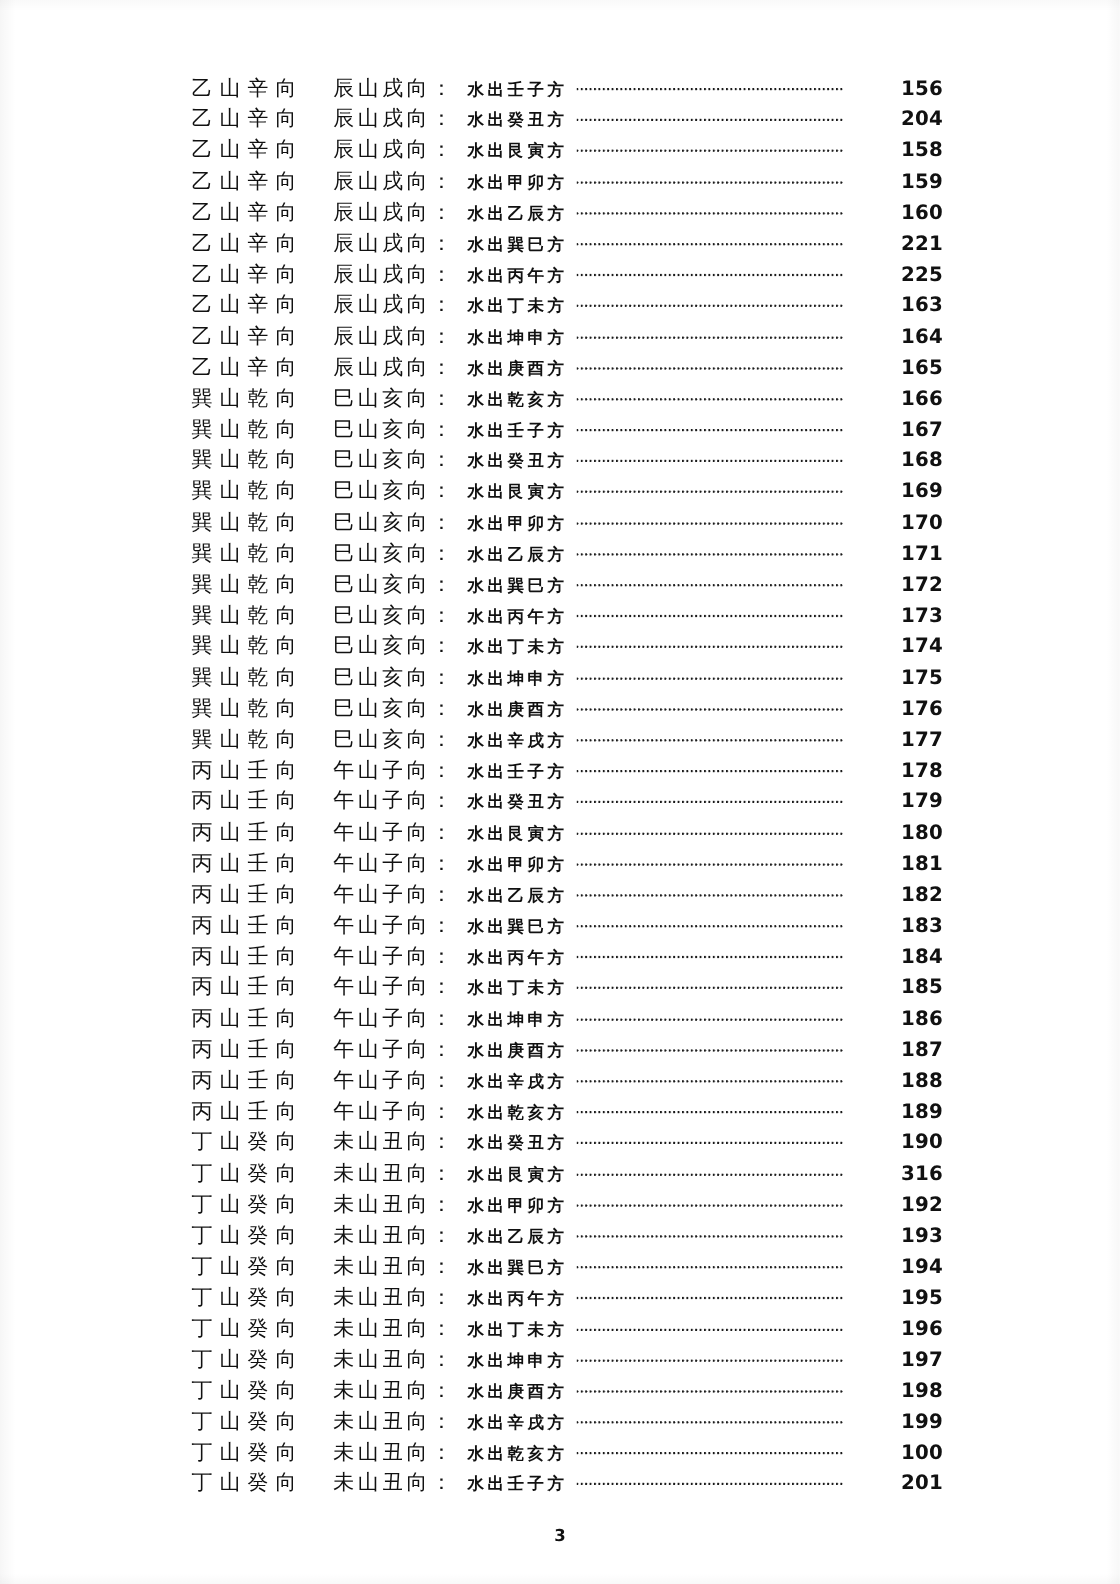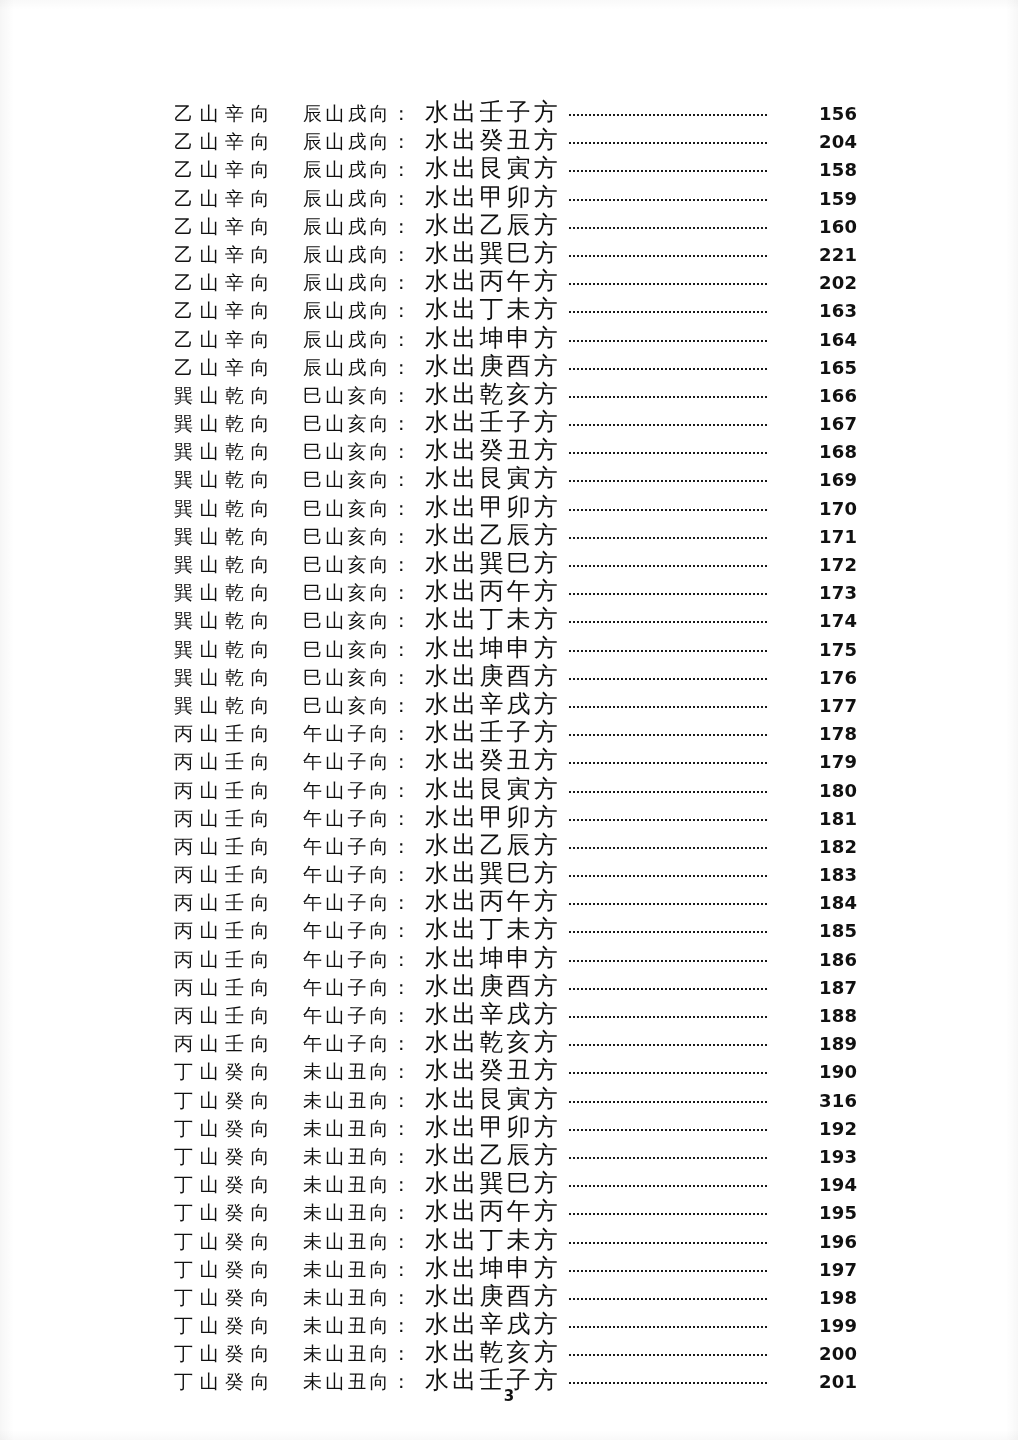--- a/index.html
+++ b/index.html
@@ -25,21 +25,21 @@
     background:
       linear-gradient(to right, rgba(0,0,0,0.035) 0px, rgba(0,0,0,0) 14px),
       linear-gradient(to left,  rgba(0,0,0,0.030) 0px, rgba(0,0,0,0) 12px),
       linear-gradient(to bottom, rgba(0,0,0,0.025) 0px, rgba(0,0,0,0) 10px),
       linear-gradient(to top,    rgba(0,0,0,0.025) 0px, rgba(0,0,0,0) 10px);
   }
 
   .toc {
     position: absolute;
     left: 173px;
-    top: 96px;
+    top: 67px;
     width: 684px;
   }
 
   .toc-row {
     display: flex;
     align-items: baseline;
     height: 28.2px;
     white-space: nowrap;
   }
 
@@ -60,23 +60,24 @@
     letter-spacing: 3.2px;
   }
 
   .col-facing .colon {
     letter-spacing: 0;
   }
 
   
   .col-water {
     flex: 0 0 auto;
-    font-size: 24px;
+    font-size: 15px;
     letter-spacing: 3.2px;
     padding-right: 6px;
+    font-weight: bold;
   }
 
   
   .leader {
     flex: 1 1 auto;
     position: relative;
     height: 1em;
     overflow: hidden;
     margin: 0 4px 0 2px;
   }
@@ -162,21 +163,21 @@
       <span class="col-facing"><span>辰山戌向</span><span class="colon">：</span></span>
       <span class="col-water">水出巽巳方</span>
       <span class="leader"></span>
       <span class="col-pagenum">221</span>
     </div>
     <div class="toc-row">
       <span class="col-mountain">乙山辛向</span>
       <span class="col-facing"><span>辰山戌向</span><span class="colon">：</span></span>
       <span class="col-water">水出丙午方</span>
       <span class="leader"></span>
-      <span class="col-pagenum">202</span>
+      <span class="col-pagenum">225</span>
     </div>
     <div class="toc-row">
       <span class="col-mountain">乙山辛向</span>
       <span class="col-facing"><span>辰山戌向</span><span class="colon">：</span></span>
       <span class="col-water">水出丁未方</span>
       <span class="leader"></span>
       <span class="col-pagenum">163</span>
     </div>
     <div class="toc-row">
       <span class="col-mountain">乙山辛向</span>
@@ -428,21 +429,21 @@
       <span class="col-facing"><span>未山丑向</span><span class="colon">：</span></span>
       <span class="col-water">水出辛戌方</span>
       <span class="leader"></span>
       <span class="col-pagenum">199</span>
     </div>
     <div class="toc-row">
       <span class="col-mountain">丁山癸向</span>
       <span class="col-facing"><span>未山丑向</span><span class="colon">：</span></span>
       <span class="col-water">水出乾亥方</span>
       <span class="leader"></span>
-      <span class="col-pagenum">200</span>
+      <span class="col-pagenum">100</span>
     </div>
     <div class="toc-row">
       <span class="col-mountain">丁山癸向</span>
       <span class="col-facing"><span>未山丑向</span><span class="colon">：</span></span>
       <span class="col-water">水出壬子方</span>
       <span class="leader"></span>
       <span class="col-pagenum">201</span>
     </div>
   </div>
 

